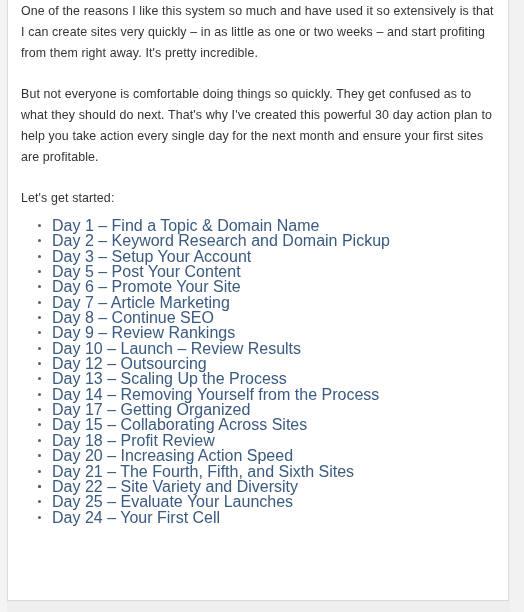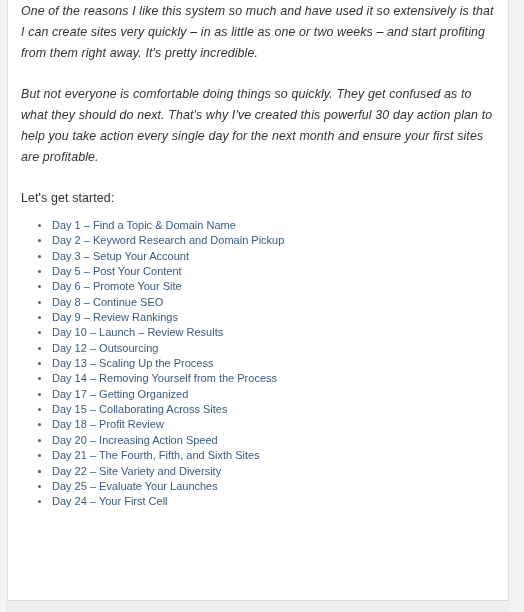--- a/index.html
+++ b/index.html
@@ -58,30 +58,30 @@
 
   p.para {
     margin: 0 0 0 0;
     color: #333333;
     font-size: 12.4px;
     line-height: 21px;
     letter-spacing: 0.01em;
     text-align: left;
   }
   p.para.first { padding-top: 1px; }
-  p.spacer-after { margin-bottom: 20px; font-style: italic; }
+  p.spacer-after { margin-bottom: 20px; }
 
   ul.day-list {
     list-style: none;
     margin: 0;
     padding: 0 0 0 14px;
   }
   ul.day-list li {
     position: relative;
-    font-size: 11px;
+    font-size: 16px;
     line-height: 15.35px;
     color: #3a5a80;
     padding-left: 17px;
     white-space: nowrap;
   }
   ul.day-list li .bullet {
     position: absolute;
     left: 3px;
     top: 6px;
     width: 3px;
@@ -117,20 +117,21 @@
       <p class="para">Let's get started:</p>
 
       <div class="list-top-gap"></div>
 
       <ul class="day-list" id="day-list">
           <li><span class="bullet"></span><span class="day-link">Day 1 – Find a Topic &amp; Domain Name</span></li>
           <li><span class="bullet"></span><span class="day-link">Day 2 – Keyword Research and Domain Pickup</span></li>
           <li><span class="bullet"></span><span class="day-link">Day 3 – Setup Your Account</span></li>
           <li><span class="bullet"></span><span class="day-link">Day 5 – Post Your Content</span></li>
           <li><span class="bullet"></span><span class="day-link">Day 6 – Promote Your Site</span></li>
+          <li><span class="bullet"></span><span class="day-link">Day 7 – Article Marketing</span></li>
           <li><span class="bullet"></span><span class="day-link">Day 8 – Continue SEO</span></li>
           <li><span class="bullet"></span><span class="day-link">Day 9 – Review Rankings</span></li>
           <li><span class="bullet"></span><span class="day-link">Day 10 – Launch – Review Results</span></li>
           <li><span class="bullet"></span><span class="day-link">Day 12 – Outsourcing</span></li>
           <li><span class="bullet"></span><span class="day-link">Day 13 – Scaling Up the Process</span></li>
           <li><span class="bullet"></span><span class="day-link">Day 14 – Removing Yourself from the Process</span></li>
           <li><span class="bullet"></span><span class="day-link">Day 17 – Getting Organized</span></li>
           <li><span class="bullet"></span><span class="day-link">Day 15 – Collaborating Across Sites</span></li>
           <li><span class="bullet"></span><span class="day-link">Day 18 – Profit Review</span></li>
           <li><span class="bullet"></span><span class="day-link">Day 20 – Increasing Action Speed</span></li>

